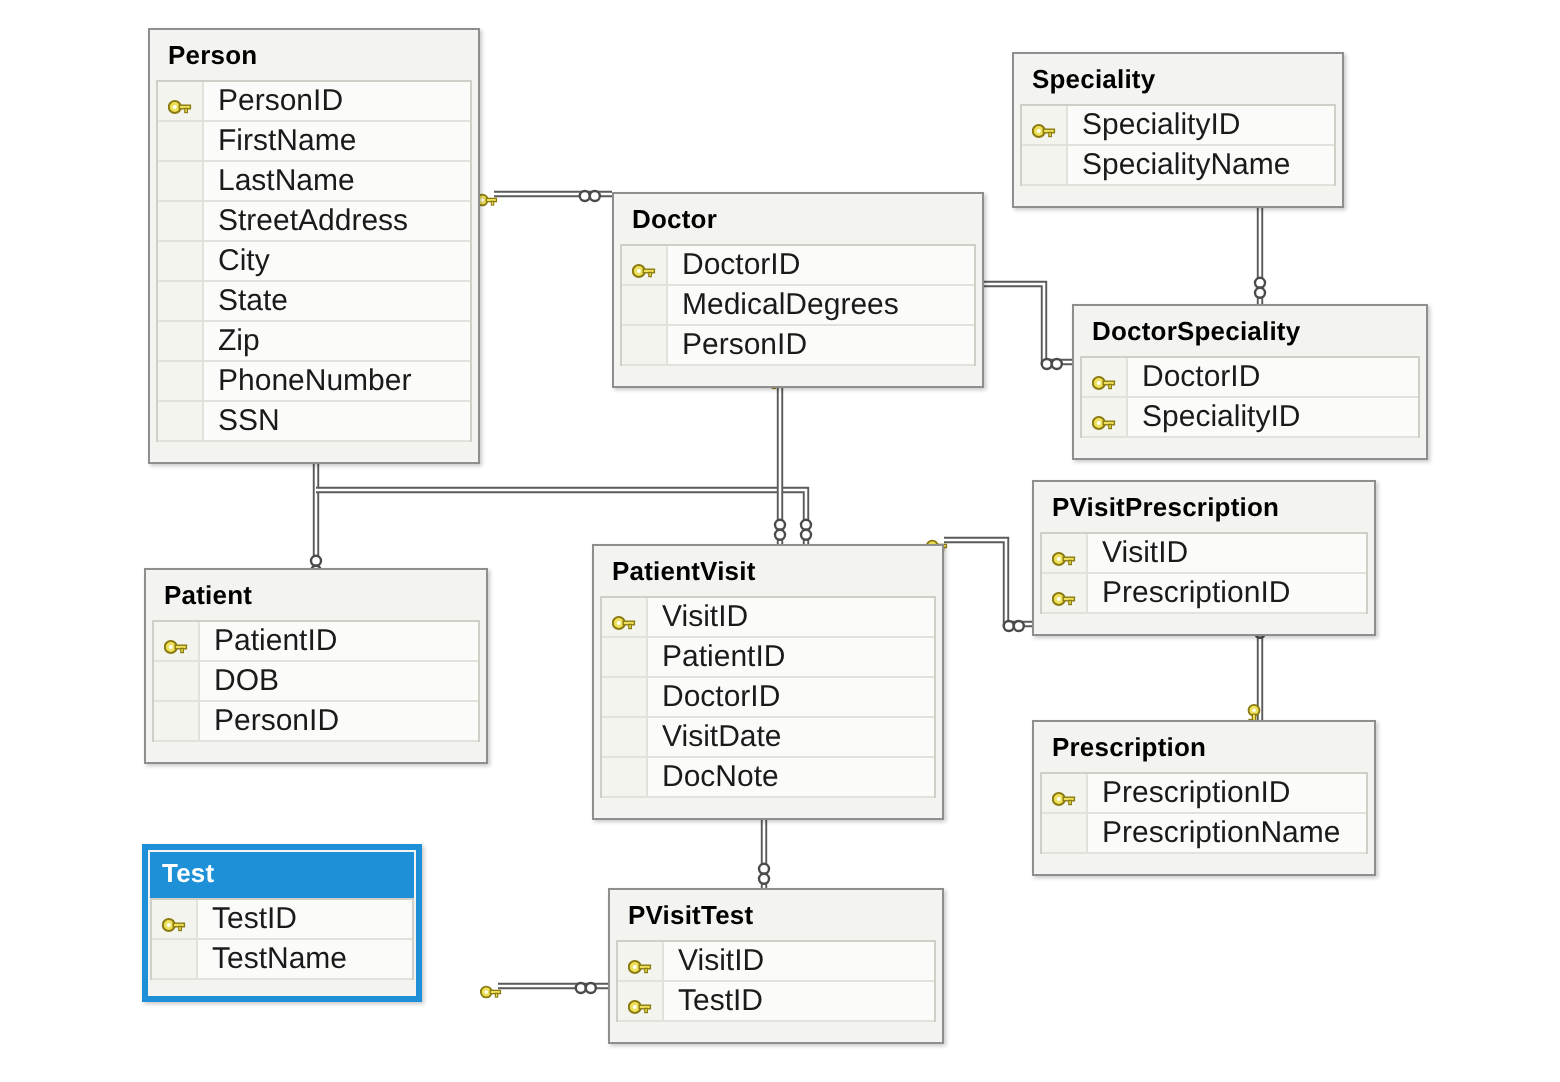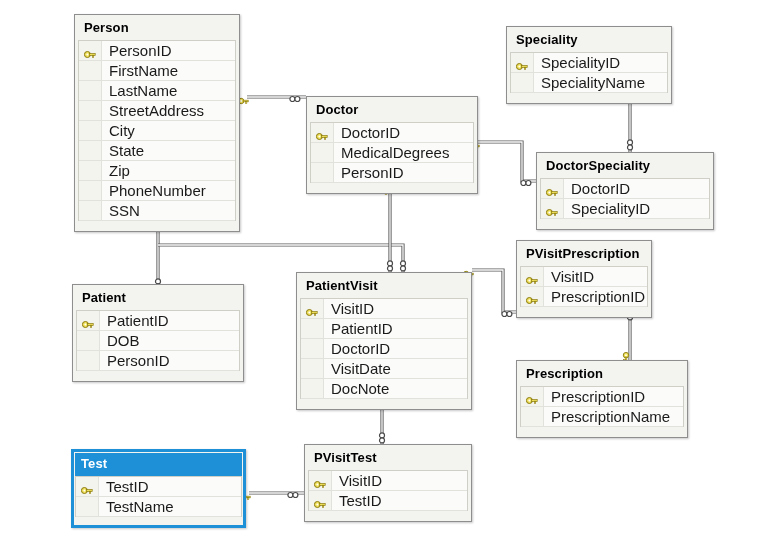--- a/index.html
+++ b/index.html
@@ -249,21 +249,21 @@
                 <circle cx="3.4" cy="5.5" r="3.0" fill="#efe05a" stroke="#8a7a10" stroke-width="1"></circle>
                 <circle cx="3.4" cy="5.5" r="1.0" fill="#ffffff"></circle>
                 <rect x="5.6" y="4.6" width="5.6" height="1.8" fill="#efe05a" stroke="#8a7a10" stroke-width="0.7"></rect>
                 <rect x="8.4" y="6.2" width="1.3" height="2.1" fill="#efe05a" stroke="#8a7a10" stroke-width="0.6"></rect>
               </svg></span>
           </span><span>SpecialityID</span></div>
         <div class="field"><span class="keycell nokey"></span><span>SpecialityName</span></div>
       </div>
       <div class="entity-foot"></div>
     </div>
-    <div class="entity" style="left: 306px; top: 96px; width: 172px;">
+    <div class="entity" style="left: 306px; top: 96px; width: 186px;">
       <div class="entity-title">Doctor</div>
       <div class="fields">
         <div class="field"><span class="keycell">
             <span class="keyglyph"><svg viewBox="0 0 12 11" width="12" height="11">
                 <circle cx="3.4" cy="5.5" r="3.0" fill="#efe05a" stroke="#8a7a10" stroke-width="1"></circle>
                 <circle cx="3.4" cy="5.5" r="1.0" fill="#ffffff"></circle>
                 <rect x="5.6" y="4.6" width="5.6" height="1.8" fill="#efe05a" stroke="#8a7a10" stroke-width="0.7"></rect>
                 <rect x="8.4" y="6.2" width="1.3" height="2.1" fill="#efe05a" stroke="#8a7a10" stroke-width="0.6"></rect>
               </svg></span>
           </span><span>DoctorID</span></div>
@@ -287,21 +287,21 @@
             <span class="keyglyph"><svg viewBox="0 0 12 11" width="12" height="11">
                 <circle cx="3.4" cy="5.5" r="3.0" fill="#efe05a" stroke="#8a7a10" stroke-width="1"></circle>
                 <circle cx="3.4" cy="5.5" r="1.0" fill="#ffffff"></circle>
                 <rect x="5.6" y="4.6" width="5.6" height="1.8" fill="#efe05a" stroke="#8a7a10" stroke-width="0.7"></rect>
                 <rect x="8.4" y="6.2" width="1.3" height="2.1" fill="#efe05a" stroke="#8a7a10" stroke-width="0.6"></rect>
               </svg></span>
           </span><span>SpecialityID</span></div>
       </div>
       <div class="entity-foot"></div>
     </div>
-    <div class="entity" style="left: 516px; top: 240px; width: 136px;">
+    <div class="entity" style="left: 516px; top: 240px; width: 172px;">
       <div class="entity-title">PVisitPrescription</div>
       <div class="fields">
         <div class="field"><span class="keycell">
             <span class="keyglyph"><svg viewBox="0 0 12 11" width="12" height="11">
                 <circle cx="3.4" cy="5.5" r="3.0" fill="#efe05a" stroke="#8a7a10" stroke-width="1"></circle>
                 <circle cx="3.4" cy="5.5" r="1.0" fill="#ffffff"></circle>
                 <rect x="5.6" y="4.6" width="5.6" height="1.8" fill="#efe05a" stroke="#8a7a10" stroke-width="0.7"></rect>
                 <rect x="8.4" y="6.2" width="1.3" height="2.1" fill="#efe05a" stroke="#8a7a10" stroke-width="0.6"></rect>
               </svg></span>
           </span><span>VisitID</span></div>
@@ -380,21 +380,21 @@
             <span class="keyglyph"><svg viewBox="0 0 12 11" width="12" height="11">
                 <circle cx="3.4" cy="5.5" r="3.0" fill="#efe05a" stroke="#8a7a10" stroke-width="1"></circle>
                 <circle cx="3.4" cy="5.5" r="1.0" fill="#ffffff"></circle>
                 <rect x="5.6" y="4.6" width="5.6" height="1.8" fill="#efe05a" stroke="#8a7a10" stroke-width="0.7"></rect>
                 <rect x="8.4" y="6.2" width="1.3" height="2.1" fill="#efe05a" stroke="#8a7a10" stroke-width="0.6"></rect>
               </svg></span>
           </span><span>TestID</span></div>
       </div>
       <div class="entity-foot"></div>
     </div>
-    <div class="entity selected" style="left: 71px; top: 449px; width: 175px;">
+    <div class="entity selected" style="left: 71px; top: 422px; width: 140px;">
       <div class="entity-title">Test</div>
       <div class="fields">
         <div class="field"><span class="keycell">
             <span class="keyglyph"><svg viewBox="0 0 12 11" width="12" height="11">
                 <circle cx="3.4" cy="5.5" r="3.0" fill="#efe05a" stroke="#8a7a10" stroke-width="1"></circle>
                 <circle cx="3.4" cy="5.5" r="1.0" fill="#ffffff"></circle>
                 <rect x="5.6" y="4.6" width="5.6" height="1.8" fill="#efe05a" stroke="#8a7a10" stroke-width="0.7"></rect>
                 <rect x="8.4" y="6.2" width="1.3" height="2.1" fill="#efe05a" stroke="#8a7a10" stroke-width="0.6"></rect>
               </svg></span>
           </span><span>TestID</span></div>

